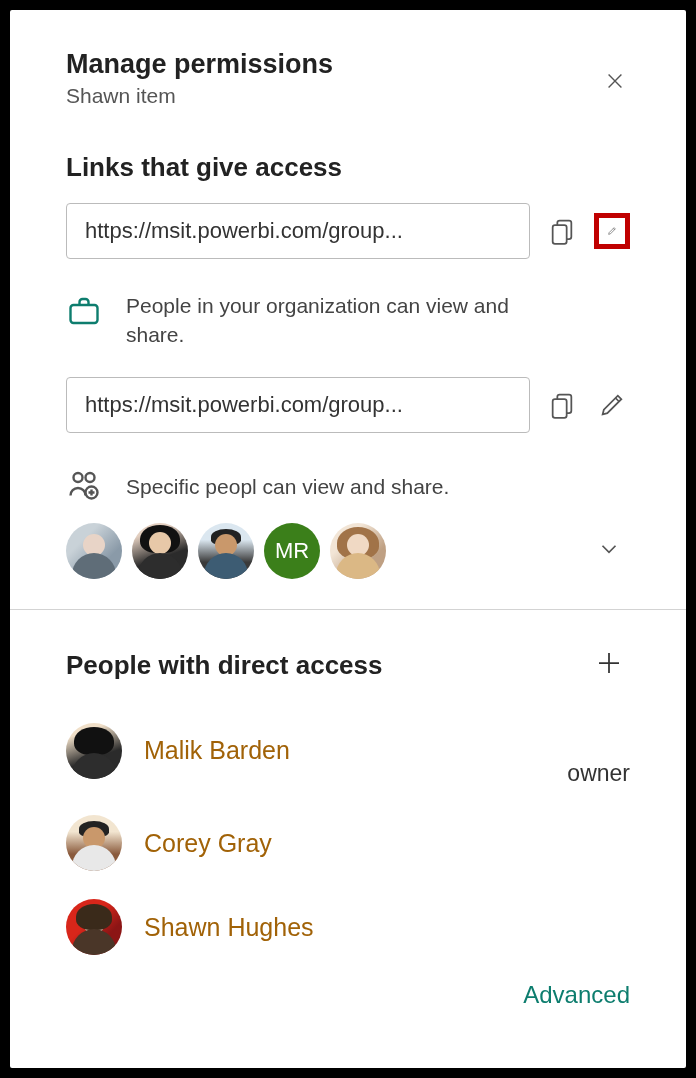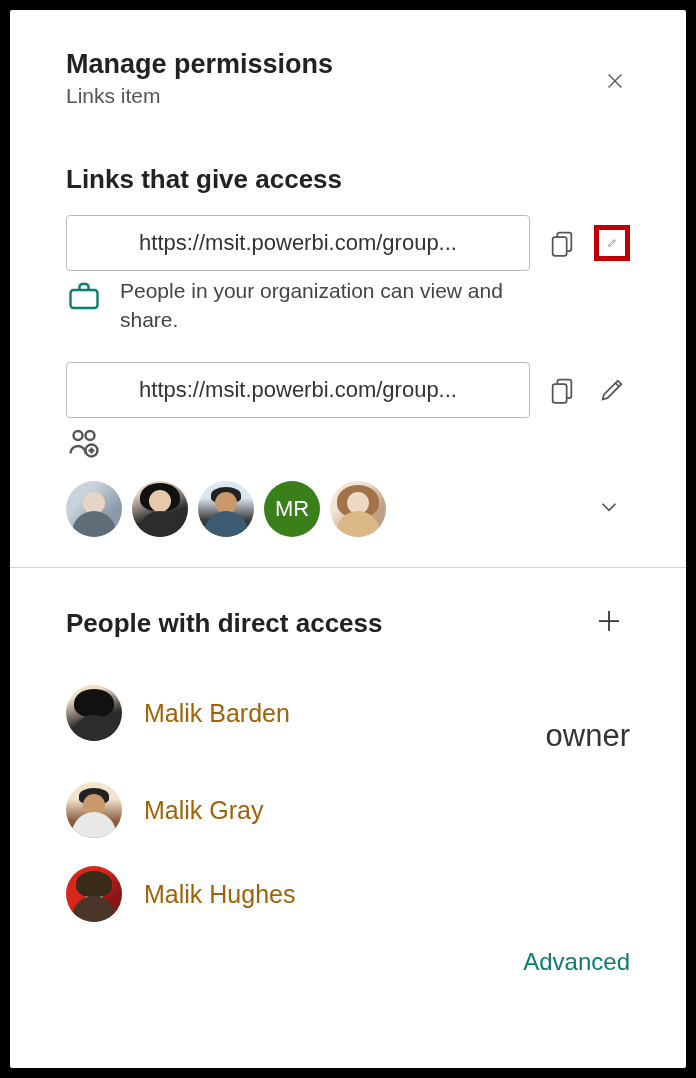--- a/index.html
+++ b/index.html
@@ -45,29 +45,28 @@
       margin-top: 12px;
       margin-right: -4px;
     }
     .close-btn svg { width: 22px; height: 22px; stroke: #555; }
 
     .section { padding: 0 56px; }
     .section-title {
       font-size: 26px;
       font-weight: 600;
       color: #222;
-      margin-top: 40px;
+      margin-top: 28px;
       margin-bottom: 20px;
     }
 
     .link-row {
       display: flex;
       align-items: center;
       gap: 14px;
-      text-align: center;
     }
     .link-field {
       flex: 1;
       border: 1px solid #bbb;
       border-radius: 4px;
       padding: 14px 18px;
       font-size: 22px;
       color: #333;
       background: #fff;
       white-space: nowrap;
@@ -84,22 +83,22 @@
     }
     .icon-btn svg { width: 28px; height: 28px; }
     .highlight-box {
       border: 5px solid #c00000;
       padding: 10px 8px;
     }
 
     .link-desc {
       display: flex;
       align-items: flex-start;
-      gap: 18px;
-      margin-top: 5px;
+      gap: 24px;
+      margin-top: 32px;
       margin-bottom: 28px;
     }
     .link-desc .desc-icon { flex-shrink: 0; margin-top: 2px; }
     .link-desc .desc-text {
       font-size: 21px;
       color: #444;
       line-height: 1.4;
       max-width: 420px;
     }
 
@@ -200,21 +199,21 @@
     .person-left {
       display: flex;
       align-items: center;
       gap: 22px;
     }
     .person-name {
       font-size: 25px;
       color: #a16207;
     }
     .role {
-      font-size: 31px;
+      font-size: 23px;
       color: #333;
       margin-top: 46px;
     }
     .p-avatar {
       width: 56px;
       height: 56px;
       border-radius: 50%;
       position: relative;
       overflow: hidden;
     }
@@ -231,21 +230,21 @@
     }
   </style>
 </head>
 <body>
 
 <div class="panel">
 
   <div class="header">
     <div class="title-block">
       <h1>Manage permissions</h1>
-      <div class="subtitle">Links item</div>
+      <div class="subtitle">Shawn item</div>
     </div>
     <div class="close-btn">
       <svg viewBox="0 0 24 24" fill="none" stroke-width="1.5">
           <path d="M5 5 L19 19 M19 5 L5 19"></path>
         </svg>
     </div>
   </div>
 
   <div class="section">
     <div class="section-title">Links that give access</div>
@@ -293,20 +292,21 @@
     <div class="link-desc" style="align-items:center;margin-bottom:10px;">
       <div class="desc-icon">
         <svg width="36" height="36" viewBox="0 0 24 24" fill="none" stroke="#555" stroke-width="1.6">
             <circle cx="8" cy="7" r="3"></circle>
             <circle cx="16" cy="7" r="3"></circle>
             <path d="M3 19 a5 5 0 0 1 10 0"></path>
             <circle cx="17" cy="17" r="4"></circle>
             <path d="M17 15 v4 M15 17 h4"></path>
           </svg>
       </div>
+      <div class="desc-text">Specific peopl can view and share.</div>
     </div>
 
     <div class="avatars-row">
       <div class="avatars">
         <div class="avatar p1">
             <div class="head"></div>
             <div class="body"></div>
           </div>
         <div class="avatar p2">
             <div class="hair"></div>
@@ -356,33 +356,33 @@
     <div class="role">owner</div>
   </div>
 
   <div class="person-row">
     <div class="person-left">
       <div class="p-avatar" style="background:linear-gradient(180deg,#f2e5d0 30%,#8a5a3c 70%);">
         <div style="position:absolute;width:30px;height:16px;background:#222;border-radius:50% 50% 30% 30%;top:6px;left:50%;transform:translateX(-50%);"></div>
         <div style="position:absolute;width:22px;height:22px;border-radius:50%;background:#c9986b;top:12px;left:50%;transform:translateX(-50%);"></div>
         <div style="position:absolute;width:44px;height:30px;border-radius:22px 22px 0 0;background:#e8e8e8;bottom:-4px;left:50%;transform:translateX(-50%);"></div>
       </div>
-      <div class="person-name">Malik Gray</div>
+      <div class="person-name">Corey Gray</div>
     </div>
     <div class="role"></div>
   </div>
 
   <div class="person-row">
     <div class="person-left">
       <div class="p-avatar" style="background:linear-gradient(135deg,#d8261a 40%,#8c1515 70%);">
         <div style="position:absolute;width:22px;height:22px;border-radius:50%;background:#f0d9c4;top:13px;left:50%;transform:translateX(-50%);"></div>
         <div style="position:absolute;width:36px;height:26px;background:#3a2a1a;border-radius:50% 50% 40% 40%;top:5px;left:50%;transform:translateX(-50%);"></div>
         <div style="position:absolute;width:44px;height:30px;border-radius:22px 22px 0 0;background:#4a3628;bottom:-4px;left:50%;transform:translateX(-50%);"></div>
       </div>
-      <div class="person-name">Malik Hughes</div>
+      <div class="person-name">Shawn Hughes</div>
     </div>
     <div class="role"></div>
   </div>
 
   <div class="footer">
     <span class="advanced-link">Advanced</span>
   </div>
 
 </div>
 

